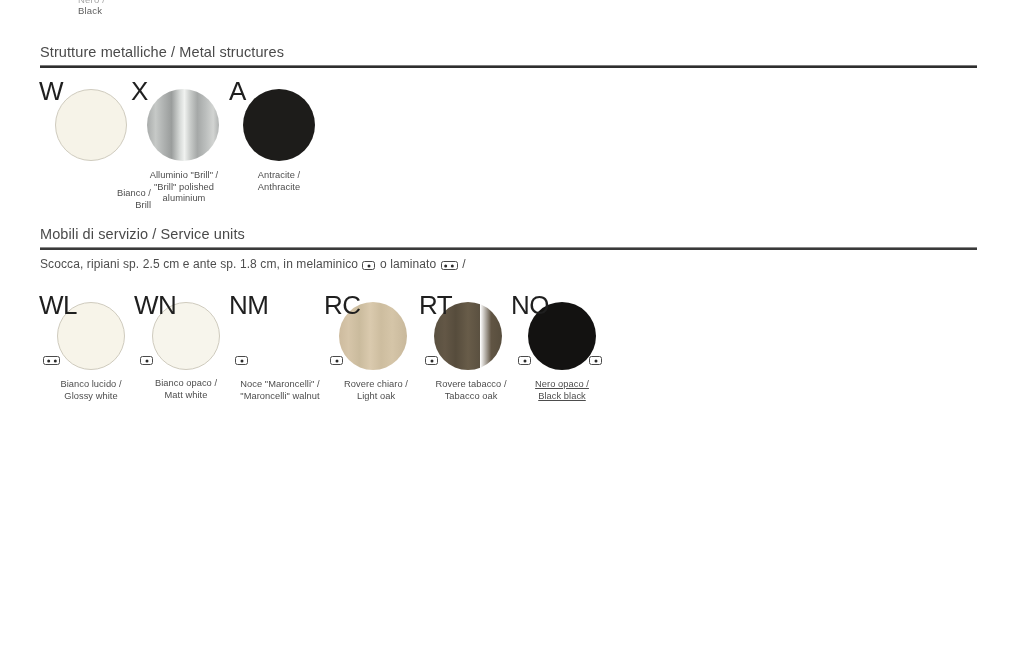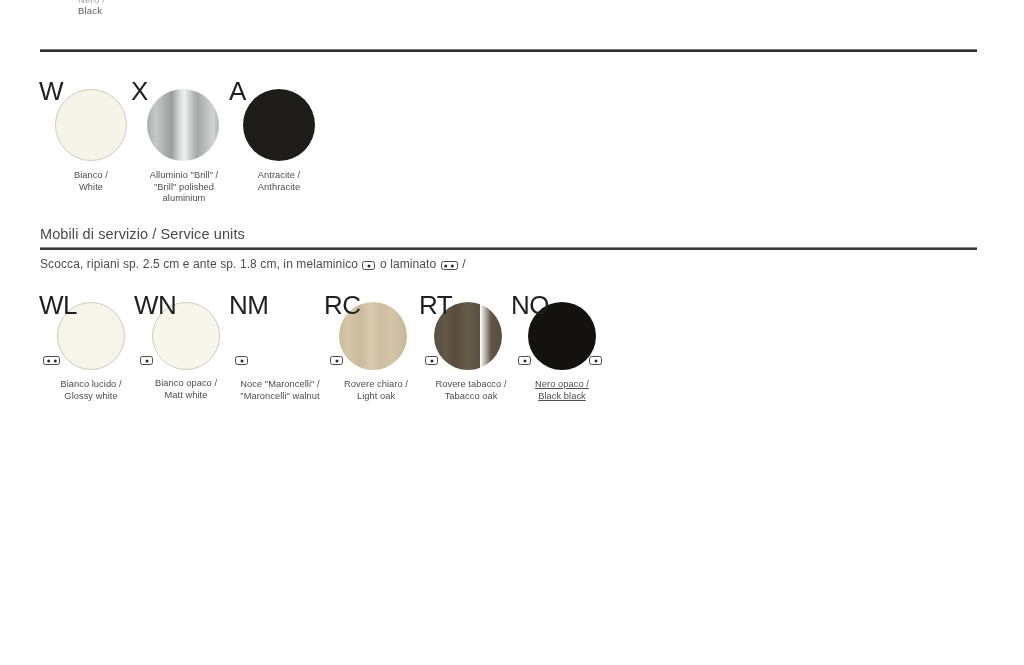--- a/index.html
+++ b/index.html
@@ -81,31 +81,32 @@
 <body>
 
 <div class="page">
 
   <div class="topcut">
     <div class="l1">Nero /</div>
     <div class="l2">Black</div>
   </div>
 
   <div class="section" style="top:44px;">
+    <div class="sec-title">Strutture metalliche / Metal structures</div>
     <div class="rule"></div>
   </div>
 
   <div class="swatch-row">
 
     <div class="swatch" style="left:40px;top:82px;">
       <span class="code">W</span>
       <span class="disc ring" style="left:15px;top:7px;width:72px;height:72px;background:#f6f3e8;"></span>
-      <span class="lbl" style="left:-9px;top:88px;width:120px;">
+      <span class="lbl" style="left:-9px;top:106px;width:120px;text-align:right;">
         <span>Bianco /</span><br>
-        <span>White</span>
+        <span>Brill</span>
       </span>
     </div>
 
     <div class="swatch" style="left:132px;top:82px;">
       <span class="code">X</span>
       <span class="disc" style="left:15px;top:7px;width:72px;height:72px;
             background:linear-gradient(to right,#a9acab 0%,#c6c9c7 12%,#adb0af 24%,#9a9d9c 34%,#d8dbd9 46%,#f0f2f0 52%,#c9ccca 60%,#a5a8a7 70%,#bcbfbe 82%,#d2d4d2 92%,#b0b3b2 100%);"></span>
       <span class="lbl" style="left:-18px;top:88px;width:140px;">
         <span>Alluminio "Brill" /</span><br>
         <span>"Brill" polished</span><br>

